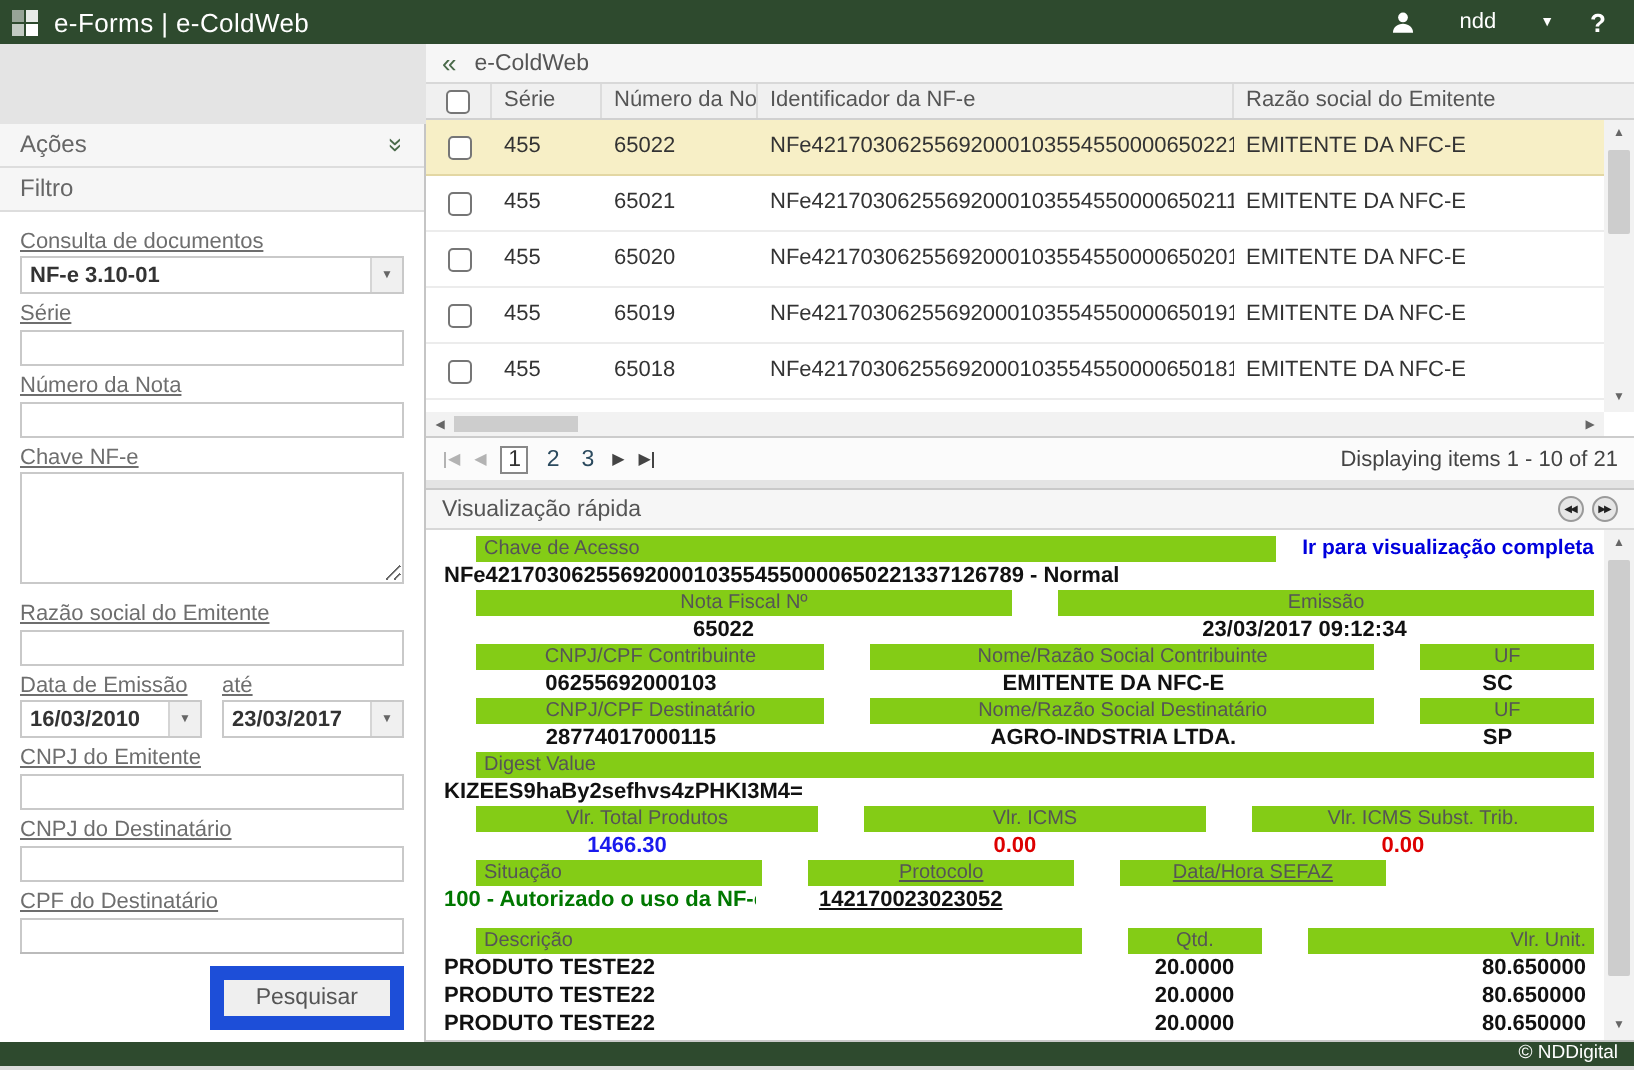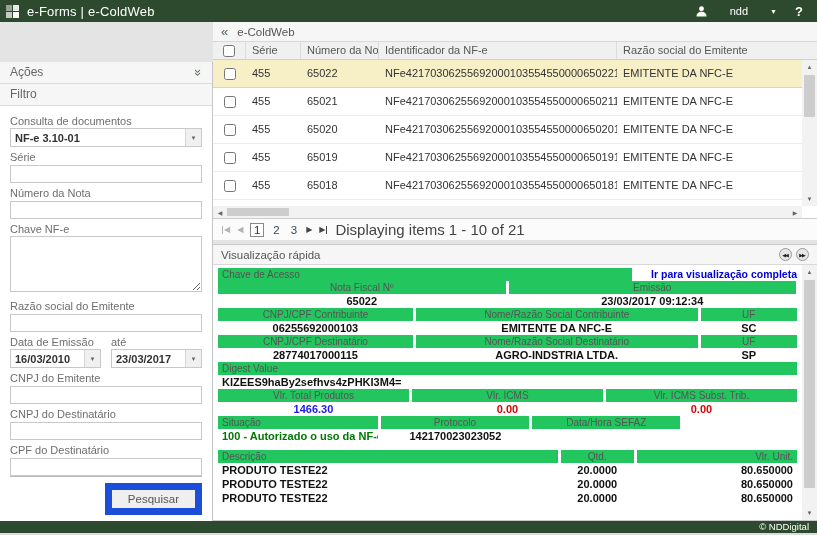--- a/index.html
+++ b/index.html
@@ -25,21 +25,21 @@
   .bodywrap { position:absolute; top:22px; bottom:14px; left:0; right:0; display:flex; }
 
   
   .sidebar { width:213px; background:#fff; border-right:1px solid #c5c5c5;
     display:flex; flex-direction:column;margin-top:40px; }
   .side-header { height:22px; line-height:21px; background:#f6f6f6; border-bottom:1px solid #ddd;
     color:#666; font-size:12px; padding:0 10px; display:flex; align-items:center; }
   .side-header .flex { flex:1; }
   .chev-down { color:#4a6a4a; font-size:13px; transform:rotate(90deg); cursor:pointer; }
   .sform { flex:1; padding:5px 10px 0 10px; overflow:hidden; }
-  .flabel { font-size:11px; color:#6e6e6e; line-height:13px; margin-top:4px; }
+  .flabel { font-size:11px; color:#6e6e6e; line-height:13px; margin-top:4px;text-decoration:underline; }
   .ftext { width:100%; height:18px; border:1px solid #c9c9c9; background:#fff; font-size:11px;
     padding:0 4px; font-family:"Liberation Sans",sans-serif; }
   textarea.ftext { height:56px; resize:vertical; }
   .fselect { width:100%; height:19px; border:1px solid #c9c9c9; background:#fff;
     display:flex; align-items:center; cursor:pointer; }
   .fselect .val { flex:1; font-size:11px; font-weight:bold; color:#333; padding:0 4px;
     white-space:nowrap; overflow:hidden; }
   .fselect .arr { width:16px; height:100%; background:#f0f0f0; border-left:1px solid #d5d5d5;
     display:flex; align-items:center; justify-content:center; font-size:6px; color:#666; }
   .daterow { display:flex; gap:10px; }
@@ -82,42 +82,42 @@
   
   .pager { position:absolute; left:0; right:0; top:196px; height:22px; background:#fbfbfb;
     border-top:1px solid #ccc; display:flex; align-items:center; padding:0 8px; gap:7px;
     font-size:11px; color:#444; }
   .pg { display:flex; align-items:center; font-size:8px; cursor:pointer; color:#444; }
   .pg.dis { color:#b3b3b3; }
   .pg .bar { border-left:1px solid currentColor; height:8px; margin:0 1px; }
   .pg-num { font-size:11.5px; color:#2b4a5e; cursor:pointer; padding:0 2px; }
   .pg-num.current { border:1px solid #888; background:#fff; color:#333;
     min-width:14px; text-align:center; }
-  .pg-status { flex:1; text-align:left; color:#444; font-size:15px; }
+  .pg-status { flex:1; text-align:right; color:#444; font-size:11px; }
 
   
   .quickview { position:absolute; top:222px; left:0; right:0; bottom:0; background:#fff;
     border:1px solid #c9c9c9; border-left:none; border-right:none; }
   .qv-head { height:20px; background:#f6f6f6; border-bottom:1px solid #d8d8d8;
     display:flex; align-items:center; padding:0 8px; }
   .qv-head .t { font-size:11.5px; color:#555; flex:1; }
   .navbtn { width:13px; height:13px; border-radius:50%; background:#e6e6e6; border:1px solid #9a9a9a;
     color:#222; font-size:5px; letter-spacing:-1px; display:flex; align-items:center;
     justify-content:center; margin-left:4px; cursor:pointer; padding-right:1px; }
   .qv-body { position:absolute; top:20px; bottom:0; left:0; right:0; padding:3px 20px 0 5px;
     overflow:hidden; }
   .qr { display:flex; gap:3px; }
-  .ql { background:#22c55e; color:#555; font-size:10px; line-height:13px; padding:0 4px;
-    white-space:nowrap; overflow:hidden; }
+  .ql { background:#84cc16; color:#555; font-size:10px; line-height:13px; padding:0 4px;
+    white-space:nowrap; overflow:hidden;margin-left:20px; }
   .qv { font-size:11px; font-weight:bold; color:#111; line-height:14px; padding:0 4px;
     white-space:nowrap; overflow:hidden; }
   .tc { text-align:center; } .tr2 { text-align:right; }
   .w50 { width:calc(50% - 2px); } .w34 { width:calc(34% - 2px); } .w49 { width:calc(49% - 2px); }
   .w17 { width:calc(17% - 2px); } .w33 { width:calc(33.33% - 2px); }
-  .w28 { width:calc(28% - 2px); } .w26 { width:calc(26% - 2px); } .w20 { width:calc(20% - 2px); }
+  .w28 { width:calc(28% - 2px); } .w26 { width:calc(26% - 2px);text-decoration:underline; } .w20 { width:calc(20% - 2px); }
   .w72 { width:calc(72% - 2px); } .w59 { width:calc(59% - 2px); } .w13 { width:calc(13% - 2px); }
   .qlink { width:28%; text-align:right; font-size:10.5px; font-weight:bold; color:#0000dd;
     line-height:13px; cursor:pointer; white-space:nowrap; }
   .blue { color:#1a1aee; } .red { color:#dd0000; } .green { color:#007700; }
   .qspacer { height:7px; }
   .vs-qv { top:20px; bottom:0; right:0; }
   .vs-qv .sarr.b { position:absolute; bottom:0; left:0; right:0; }
 
   
   .footer { position:absolute; left:0; right:0; bottom:2px; height:12px; background:#2e4a2e;
@@ -313,20 +313,21 @@
           <span class="t">Visualização rápida</span>
           <span class="navbtn">◀◀</span>
           <span class="navbtn">▶▶</span>
         </div>
         <div class="qv-body">
 
           <div class="qr">
             <span class="ql w72">Chave de Acesso</span>
             <span class="qlink">Ir para visualização completa</span>
           </div>
+          <div class="qv">NFe42170306255692000103554550000650221337126789 - Normal</div>
 
           <div class="qr">
             <span class="ql w50 tc">Nota Fiscal Nº</span>
             <span class="ql w50 tc">Emissão</span>
           </div>
           <div class="qr">
             <span class="qv w50 tc">65022</span>
             <span class="qv w50 tc">23/03/2017 09:12:34</span>
           </div>
 

